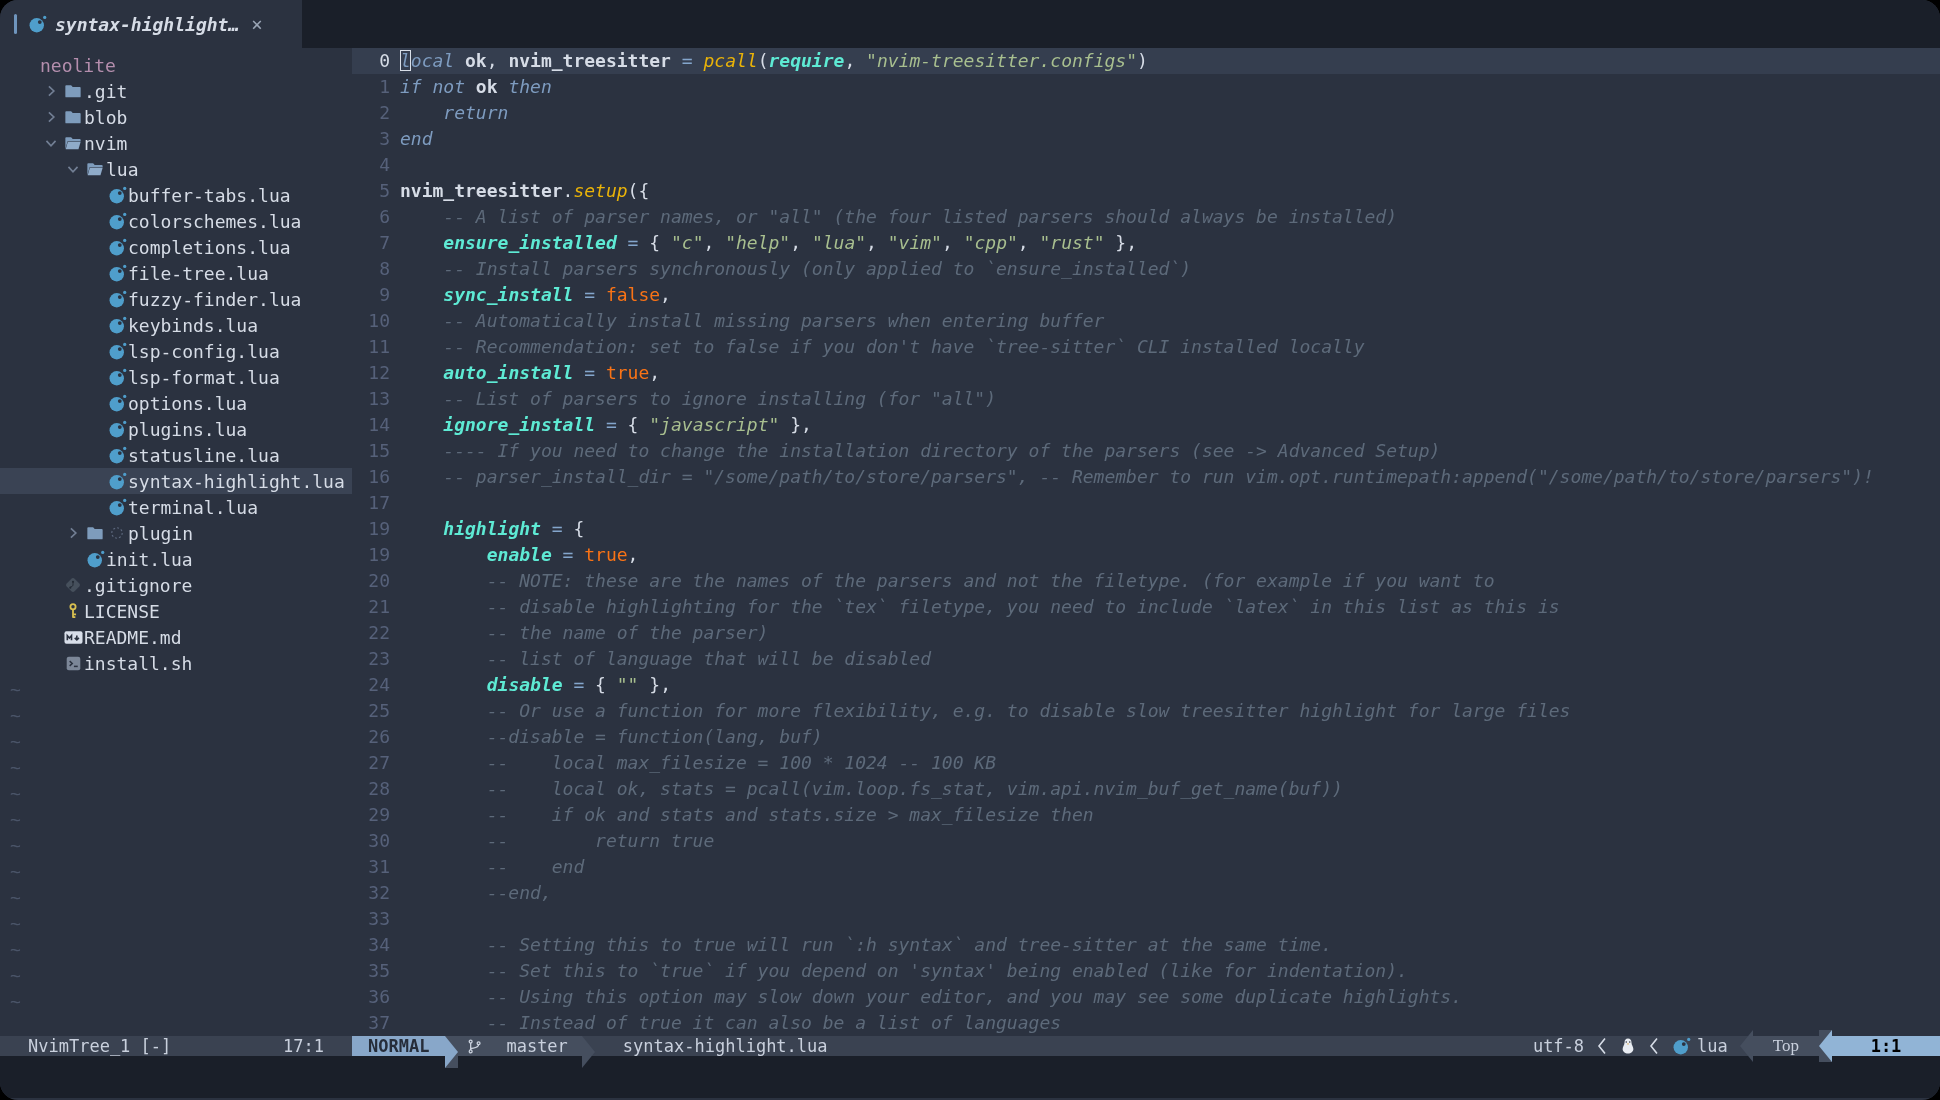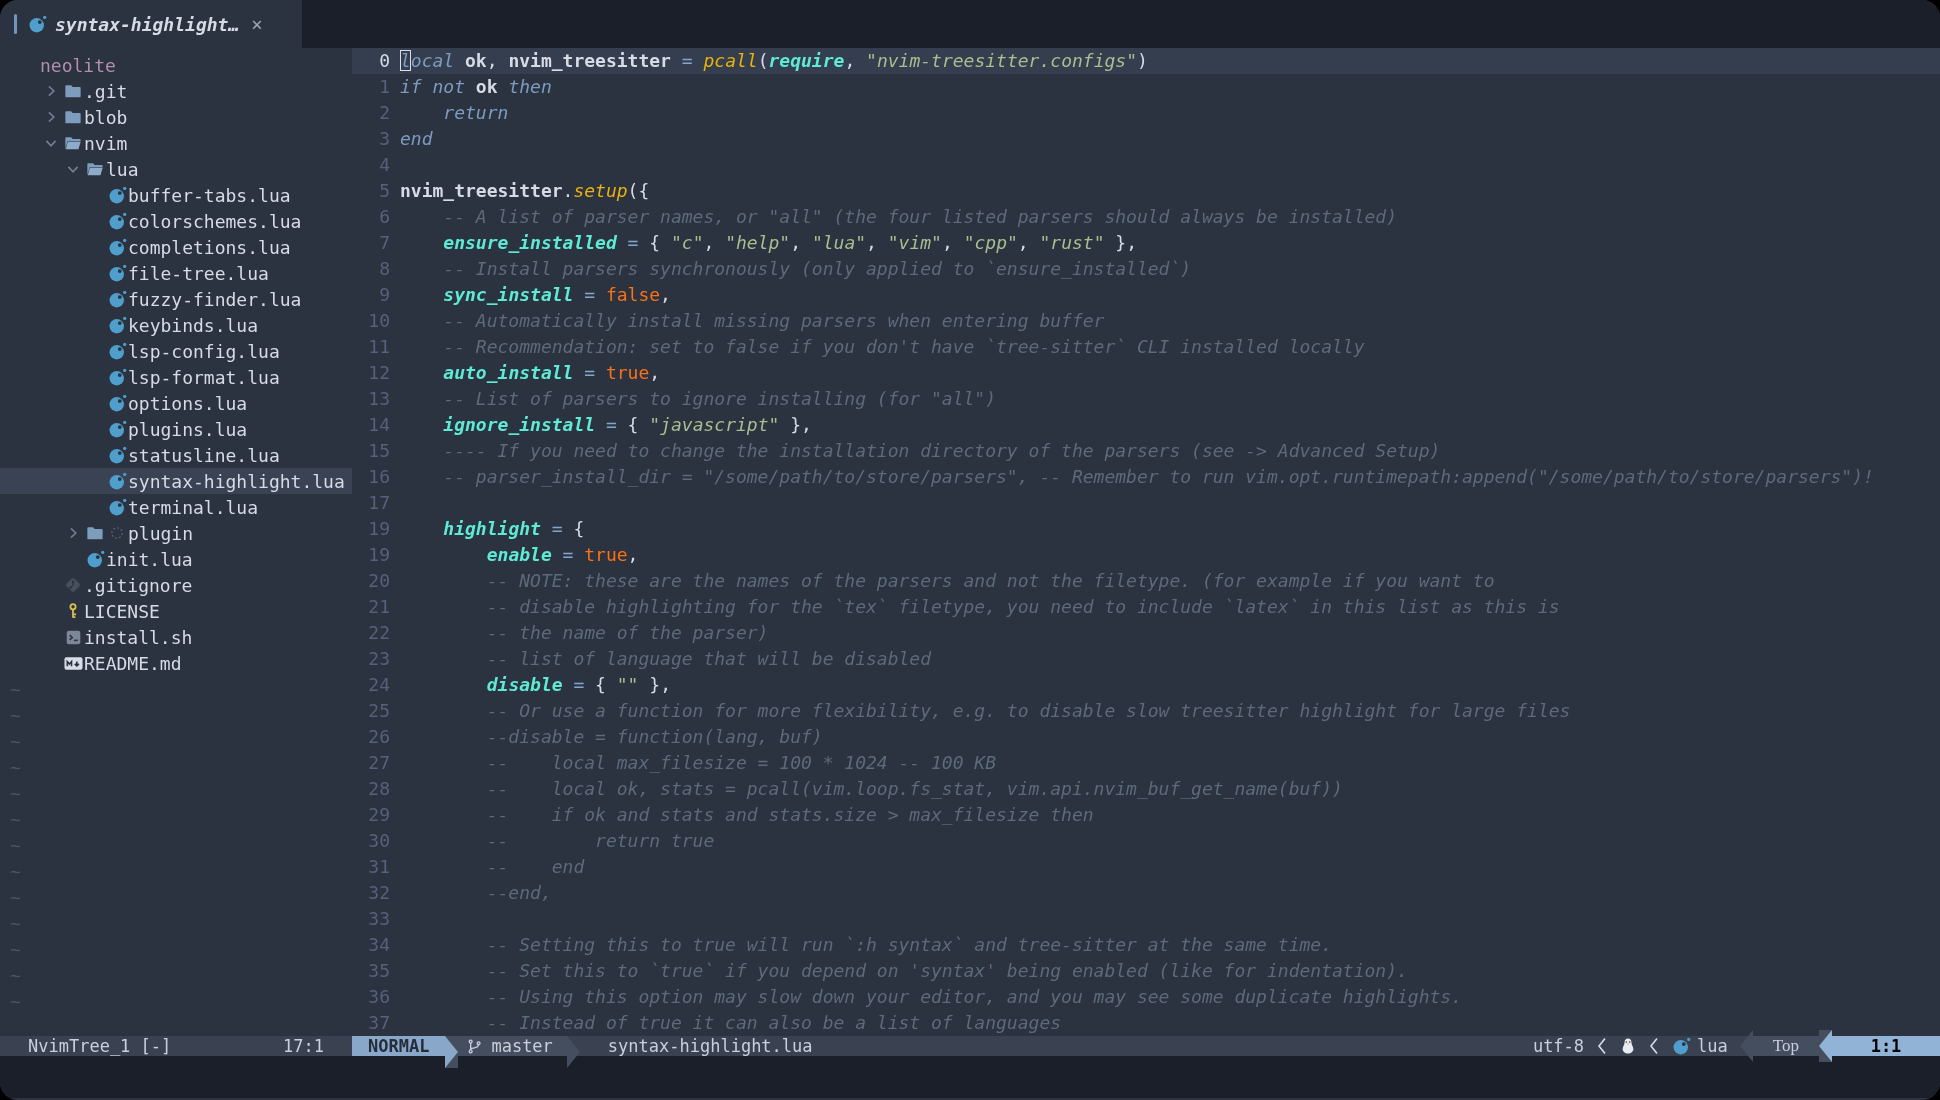--- a/index.html
+++ b/index.html
@@ -40,21 +40,21 @@
   .cur{outline:1.6px solid #d9dfe8;outline-offset:-1px;}
   
   .statusline{height:20px;display:flex;align-items:stretch;background:#3a4251;font-size:17px;color:#c9d0dd;}
   .sl-tree{width:352px;flex:none;display:flex;justify-content:space-between;align-items:center;
            padding:0 28px;box-sizing:border-box;}
   .sl-mode{background:#88a7c9;color:#262d3a;font-weight:bold;display:flex;align-items:center;padding:0 16px;}
   .arr{width:0;height:0;border-top:16px solid transparent;border-bottom:16px solid transparent;flex:none;}
   .arr-mode{border-left:13px solid #88a7c9;background:#454e5e;}
   .arr-git{border-left:13px solid #454e5e;}
   .sl-git{background:#454e5e;display:flex;align-items:center;padding:0 14px 0 8px;}
-  .sl-git .txt{margin-left:8px;text-align:center;}
+  .sl-git .txt{margin-left:23px;text-align:center;}
   .sl-file{display:flex;align-items:center;padding:0 28px;}
   .sl-spacer{flex:1;}
   .sl-right{display:flex;align-items:center;}
   .sl-right .pad{margin:0 6px;display:flex;align-items:center;}
   .arr-top{border-right:13px solid #454e5e;margin-left:12px;}
   .sl-top{background:#454e5e;display:flex;align-items:center;padding:0 20px;font-family:Liberation Serif, serif;}
   .arr-ruler{border-right:13px solid #91b4d6;background:#454e5e;}
   .sl-ruler{background:#91b4d6;color:#000000;font-weight:bold;width:108px;flex:none;
             display:flex;align-items:center;justify-content:center;}
   .bottom-strip{height:42px;background:#1a1f29;}
@@ -312,37 +312,37 @@
           <span class="ticon">
             <svg width="18" height="18" viewBox="0 0 20 20" fill="none" stroke="#d9c050" stroke-width="2">
               <circle cx="10" cy="5.3" r="2.9"></circle>
               <path d="M10 8.2v9.3M10 13.8h3.4M10 16.8h2.6"></path>
             </svg>
           </span>
           <span class="tlabel">LICENSE</span>
         </div>
         <div class="tree-row" style="padding-left: 62px;">
           <span class="ticon">
+            <svg width="19" height="19" viewBox="0 0 20 20">
+              <rect x="0.5" y="3.5" width="19" height="13" rx="2" fill="#d8dee9"></rect>
+              <path d="M3.5 13V8l2.2 2.6L7.9 8v5" stroke="#2b3240" stroke-width="1.7" fill="none"></path>
+              <path d="M13.5 8v4.2M11.3 10.4l2.2 2.2 2.2-2.2" stroke="#2b3240" stroke-width="1.7" fill="none"></path>
+            </svg>
+          </span>
+          <span class="tlabel">README.md</span>
+        </div>
+        <div class="tree-row" style="padding-left: 62px;">
+          <span class="ticon">
             <svg width="17" height="17" viewBox="0 0 20 20">
               <rect x="2" y="2" width="16" height="16" rx="2.5" fill="#7c8798"></rect>
               <path d="M5.5 7.2l3 2.8-3 2.8" stroke="#2b3240" stroke-width="1.8" fill="none"></path>
               <path d="M10.5 13.4h4.5" stroke="#2b3240" stroke-width="1.8"></path>
             </svg>
           </span>
           <span class="tlabel">install.sh</span>
-        </div>
-        <div class="tree-row" style="padding-left: 62px;">
-          <span class="ticon">
-            <svg width="19" height="19" viewBox="0 0 20 20">
-              <rect x="0.5" y="3.5" width="19" height="13" rx="2" fill="#d8dee9"></rect>
-              <path d="M3.5 13V8l2.2 2.6L7.9 8v5" stroke="#2b3240" stroke-width="1.7" fill="none"></path>
-              <path d="M13.5 8v4.2M11.3 10.4l2.2 2.2 2.2-2.2" stroke="#2b3240" stroke-width="1.7" fill="none"></path>
-            </svg>
-          </span>
-          <span class="tlabel">README.md</span>
         </div>
         <div class="tilde-row">
           <span>~</span>
         </div>
         <div class="tilde-row">
           <span>~</span>
         </div>
         <div class="tilde-row">
           <span>~</span>
         </div>

